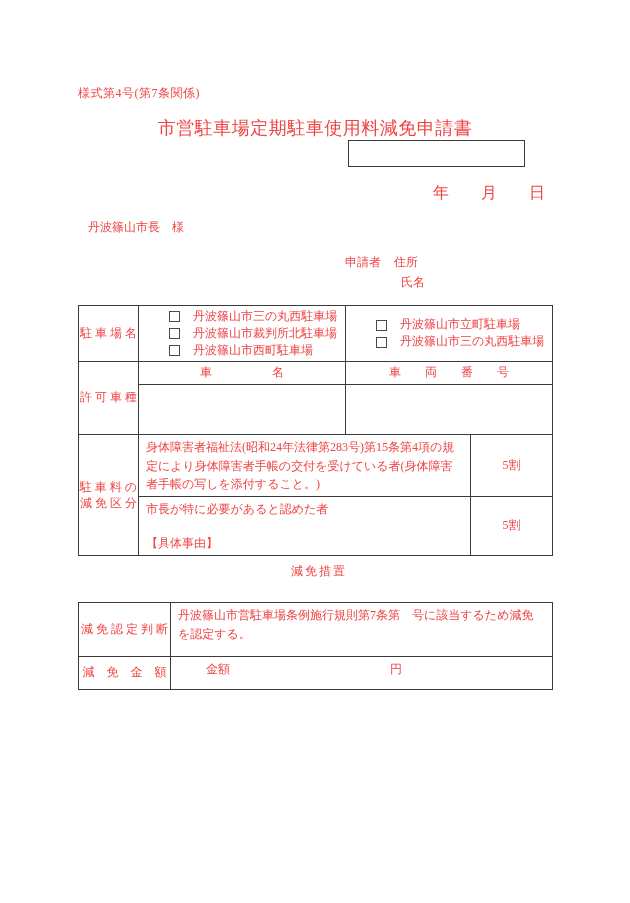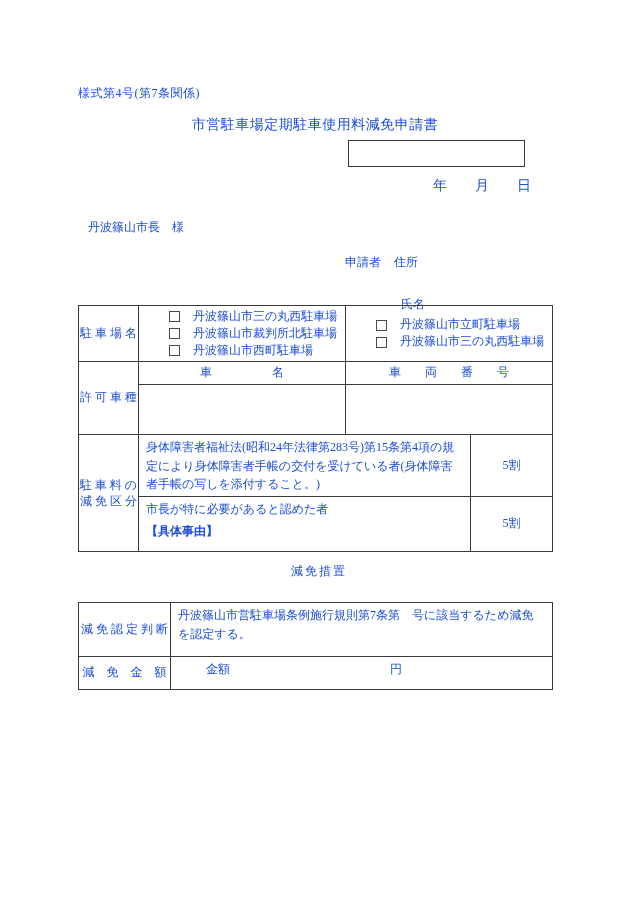--- a/index.html
+++ b/index.html
@@ -2,47 +2,47 @@
 <html lang="ja"><head>
 <meta charset="utf-8">
 <style>
   html,body{margin:0;padding:0;background:#e8e8e8;}
   .page{
     position:relative;
     width:630px;height:903px;
     margin:0 auto;
     background:#ffffff;
     font-family:"Liberation Serif","DejaVu Serif",serif;
-    color:#1d4ed8;
+    color:#ef4444;
     font-size:12px;
     overflow:hidden;
   }
   .abs{position:absolute;}
   .form-no{left:78px;top:85px;font-size:12px;letter-spacing:0.5px;}
-  .title{left:0;top:116px;width:630px;text-align:center;font-size:14px;letter-spacing:0.5px;}
+  .title{left:0;top:116px;width:630px;text-align:center;font-size:18px;letter-spacing:0.5px;}
   .receipt{left:348px;top:140px;width:175px;height:25px;border:1px solid #3a3a3a;display:flex;}
   .receipt-label{width:96px;border-right:1px solid #3a3a3a;display:flex;align-items:center;justify-content:center;font-size:12px;}
   .receipt-value{flex:1;}
-  .date-line{left:433px;top:177px;font-size:14px;}
+  .date-line{left:433px;top:183px;font-size:16px;}
   .addressee{left:88px;top:219px;font-size:12px;}
   .applicant{left:345px;top:254px;font-size:12px;}
   .applicant .gap{margin-left:13px;}
-  .name-label{left:401px;top:274px;font-size:12px;margin-top:22px;}
+  .name-label{left:401px;top:274px;font-size:12px;}
 
   table{border-collapse:collapse;table-layout:fixed;}
   td{border:1px solid #3a3a3a;font-size:12px;line-height:1.45;padding:0;vertical-align:middle;word-break:break-all;}
   .main-table{left:78px;top:305px;width:474px;}
   .lbl{text-align:center;letter-spacing:0;}
   .cb-cell{vertical-align:middle;padding:2px 0 2px 0;}
   .cb-line{height:17px;display:flex;align-items:center;padding-left:30px;}
   .cb-box{width:9px;height:9px;border:1px solid #4a4a4a;display:inline-block;margin-right:13px;flex:0 0 auto;}
   .hdr{text-align:center;height:22px;}
   .txt-cell{vertical-align:top;padding:3px 10px 2px 7px;line-height:1.55;}
   .rate-cell{text-align:center;}
-  .note-line{margin-top:4px;font-weight:bold;}
+  .note-line{margin-top:16px;}
   .lbl2 div{line-height:16px;}
 
   .measures-heading{left:4px;top:563px;width:630px;text-align:center;font-size:12px;letter-spacing:2px;}
   .bottom-table{left:78px;top:602px;width:474px;}
   .amount-cell{vertical-align:top;padding:4px 0 0 35px;}
   .yen{margin-left:160px;}
 </style>
 </head>
 <body>
 

